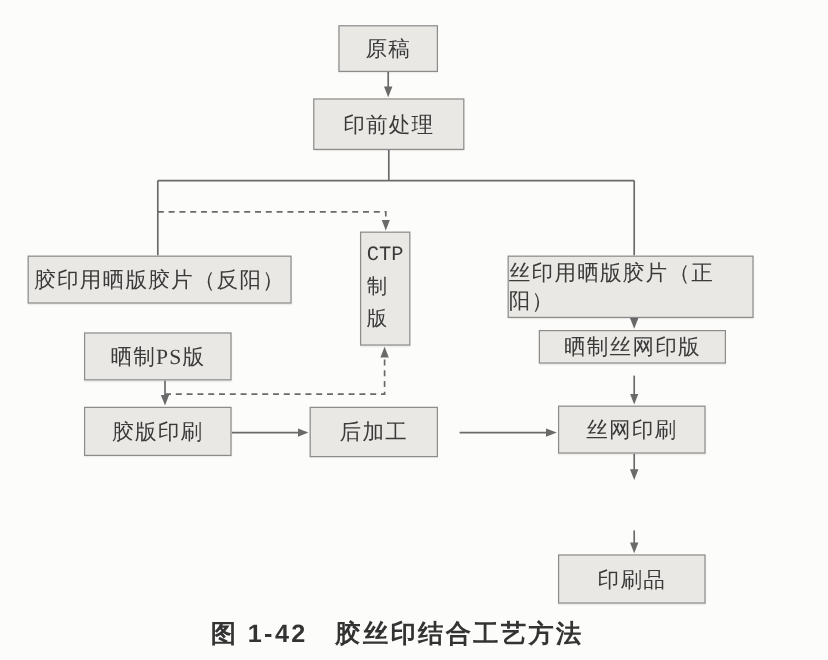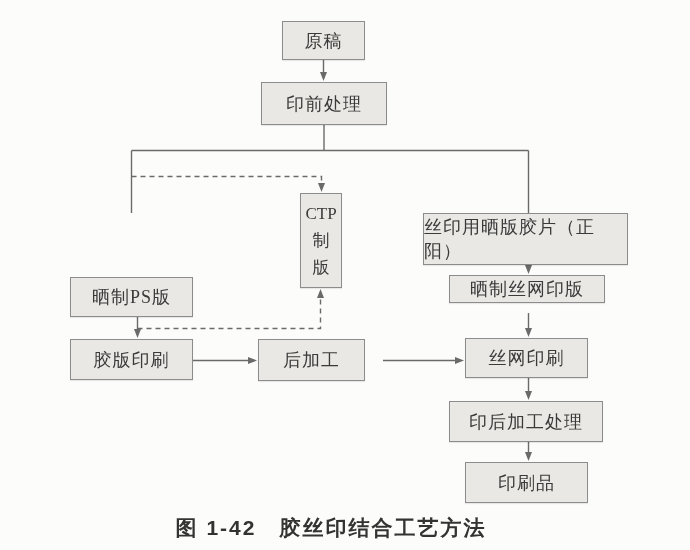--- a/index.html
+++ b/index.html
@@ -18,21 +18,21 @@
   .node{
     position:absolute;
     background:var(--box-fill,#e9e8e4);
     border:1.5px solid var(--box-border,#8c8c8c);
     box-sizing:border-box;
     display:flex;align-items:center;justify-content:center;
     font-size:18px;color:var(--text,#3a3a3a);
     letter-spacing:1px;
     box-shadow:0 1px 1px rgba(0,0,0,0.08);
   }
-  .node.vtext{white-space:pre-line;text-align:center;font-size:17px;line-height:27px;letter-spacing:0;}
+  .node.vtext{white-space:pre-line;text-align:left;font-size:17px;line-height:27px;letter-spacing:0;font-family:Liberation Mono, monospace;}
   .caption{
     position:absolute;left:0;top:514px;width:690px;
     text-align:center;
     transform:translateX(-14px);
     font-family:"Liberation Sans","DejaVu Sans",sans-serif;
     font-weight:700;font-size:21px;color:var(--caption-color,#333333);
     letter-spacing:2px;
   }
 </style>
 </head>
@@ -73,36 +73,36 @@
 
     <path d="M528.5 378 V392" marker-end="url(#ah)"></path>
 
     <path d="M528.5 442 V453" marker-end="url(#ah)"></path>
   </svg>
 
   <div class="node" style="left:282px;top:21px;width:83px;height:39px">原稿</div>
 
   <div class="node" style="left:261px;top:82px;width:126px;height:43px">印前处理</div>
 
+  <div class="node" style="left:23px;top:213px;width:220px;height:40px">胶印用晒版胶片（反阳）</div>
 
   <div class="node vtext" style="left:300px;top:193px;width:42px;height:95px">CTP
 制
 版</div>
 
   <div class="node" style="left:423px;top:213px;width:205px;height:52px">丝印用晒版胶片（正阳）</div>
 
   <div class="node" style="left:70px;top:277px;width:123px;height:40px">晒制PS版</div>
 
   <div class="node" style="left:70px;top:339px;width:123px;height:41px">胶版印刷</div>
 
   <div class="node" style="left:258px;top:339px;width:107px;height:42px">后加工</div>
 
   <div class="node" style="left:449px;top:275px;width:156px;height:28px">晒制丝网印版</div>
 
   <div class="node" style="left:465px;top:338px;width:123px;height:40px">丝网印刷</div>
 
-  <div class="node" style="left:449px;top:401px;width:154px;height:41px">印后加工处理</div>
 
   <div class="node" style="left:465px;top:462px;width:123px;height:41px">印刷品</div>
 
   <div class="caption">图 1-42　胶丝印结合工艺方法</div>
 
 </div>
 
 </body></html>

